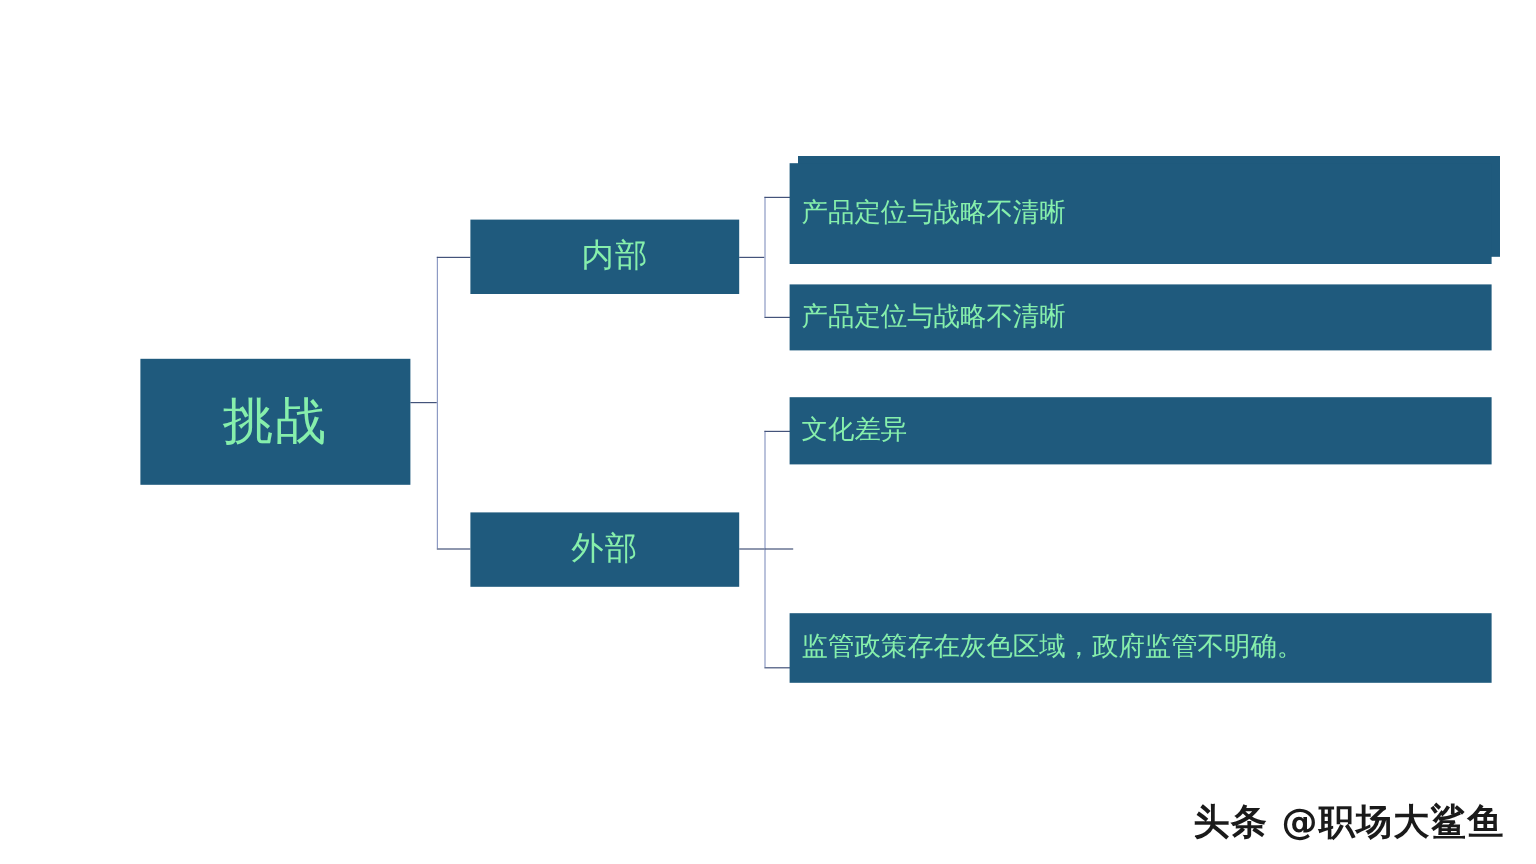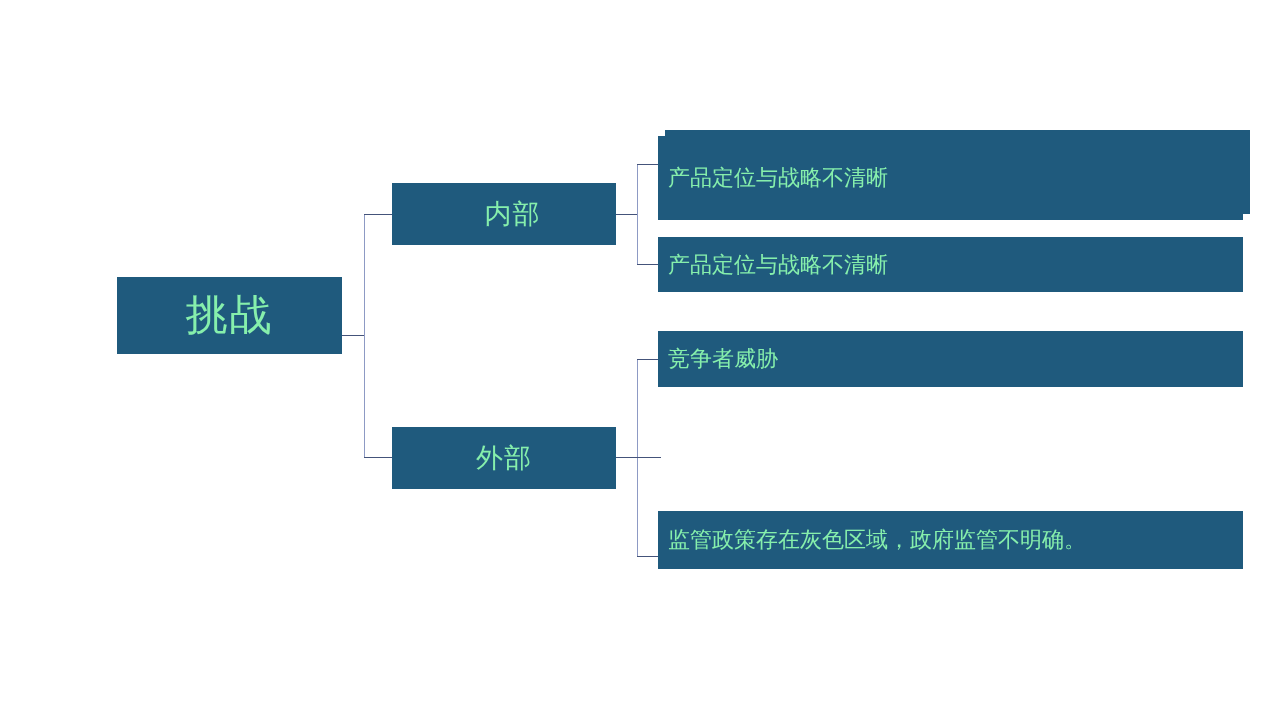--- a/index.html
+++ b/index.html
@@ -40,23 +40,23 @@
     padding-left: 10px;
   }
   .node-label {
     display: block;
     white-space: nowrap;
   }
 
   
   .root {
     left: 117px;
-    top: 277px;
+    top: 299px;
     width: 225px;
-    height: 77px;
+    height: 105px;
     font-size: 42px;
     letter-spacing: 2px;
   }
 
   
   .lvl2 {
     left: 392px;
     width: 224px;
     height: 62px;
     font-size: 27px;
@@ -170,22 +170,23 @@
 
   <div class="node leaf leafbox leaf-0">
     <span class="node-label">产品定位与战略不清晰</span>
   </div>
 
   <div class="node leaf leafbox leaf-1">
     <span class="node-label">产品定位与战略不清晰</span>
   </div>
 
   <div class="node leaf leafbox leaf-2">
-    <span class="node-label">竞争者威胁</span>
+    <span class="node-label">文化差异</span>
   </div>
 
 
   <div class="node leaf leafbox leaf-4">
     <span class="node-label">监管政策存在灰色区域，政府监管不明确。</span>
   </div>
 
+  <div class="watermark">头条 @职场大鲨鱼</div>
 
 </div>
 
 </body></html>

